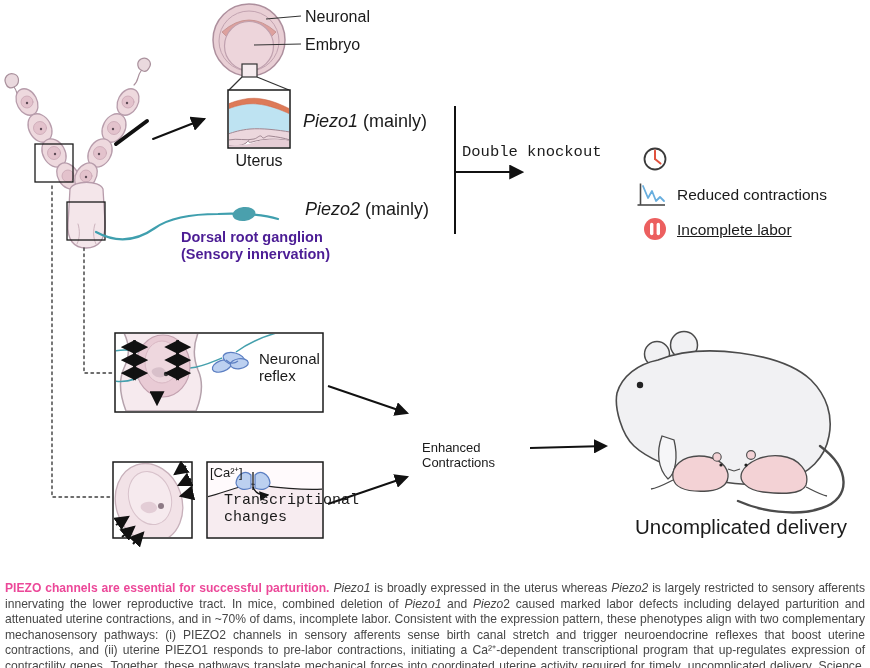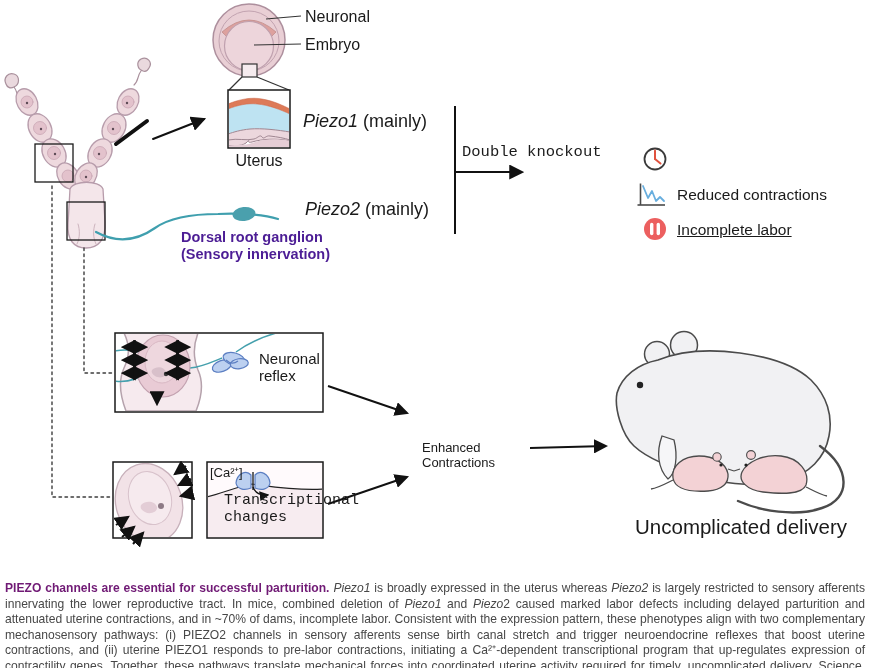--- a/index.html
+++ b/index.html
@@ -5,21 +5,21 @@
   html,body{margin:0;padding:0;background:#fff;}
   #fig{position:relative;width:870px;height:668px;background:#fff;overflow:hidden;
        font-family:"Liberation Sans", sans-serif;color:#1a1a1a;}
   #art{position:absolute;left:0;top:0;}
   .lbl{position:absolute;white-space:nowrap;}
   .ital{font-style:italic;}
   .teal{color:#4c1d95;font-weight:bold;}
   .center{text-align:center;white-space:normal;}
   #caption{position:absolute;left:5px;top:569px;width:860px;
            font-size:12.1px;line-height:1.29;text-align:justify;color:#474747;}
-  #caption b{color:#701a75;}
+  #caption b{color:#ec4899;}
 </style>
 </head>
 <body>
 
 <div id="fig">
 
 <svg id="art" width="870" height="668" viewBox="0 0 870 668">
   <defs>
     <marker id="ah" viewBox="0 0 10 10" refX="8.5" refY="5" markerWidth="7.5" markerHeight="7.5" orient="auto-start-reverse">
       <path d="M0,0 L10,5 L0,10 Z" fill="#111"></path>

